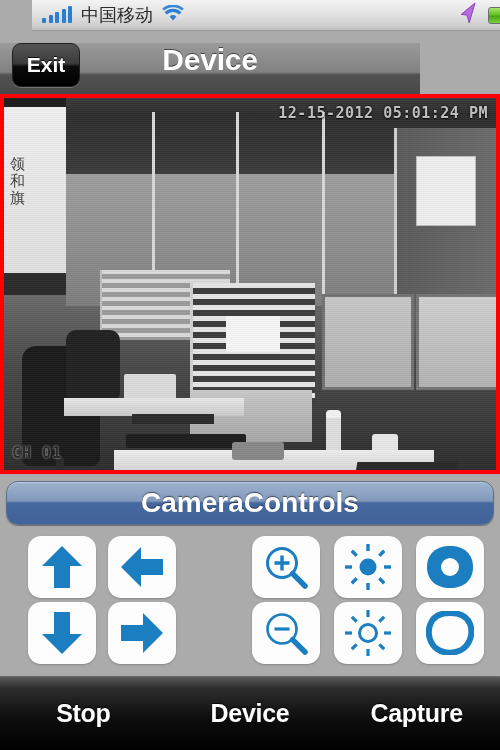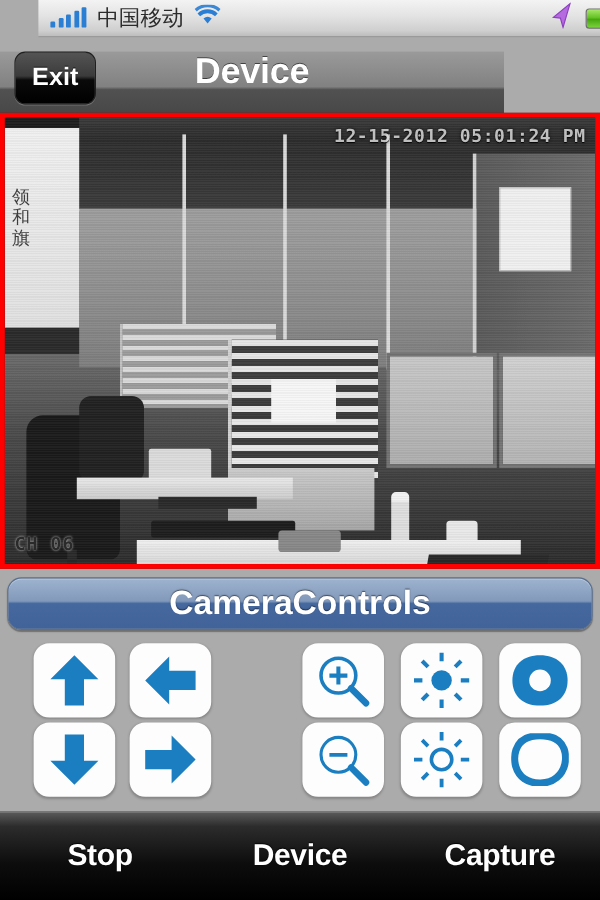--- a/index.html
+++ b/index.html
@@ -426,21 +426,21 @@
       <div class="v-bottle"></div>
       <div class="v-cup"></div>
       <div class="v-desk-items"></div>
       <div class="v-desk-front"></div>
 
       <div class="v-bluebox"></div>
       <div class="v-keyboard"></div>
       <div class="v-noise"></div>
     </div>
     <div class="v-timestamp">12-15-2012 05:01:24 PM</div>
-    <div class="v-channel">CH 06</div>
+    <div class="v-channel">CH 01</div>
   </div>
 
   <div class="cc-bar">
     <span>CameraControls</span>
   </div>
 
   <div class="ctrl-area">
 
     <div class="ctrl-btn" style="left:28px;  top:6px;">
       <span>

